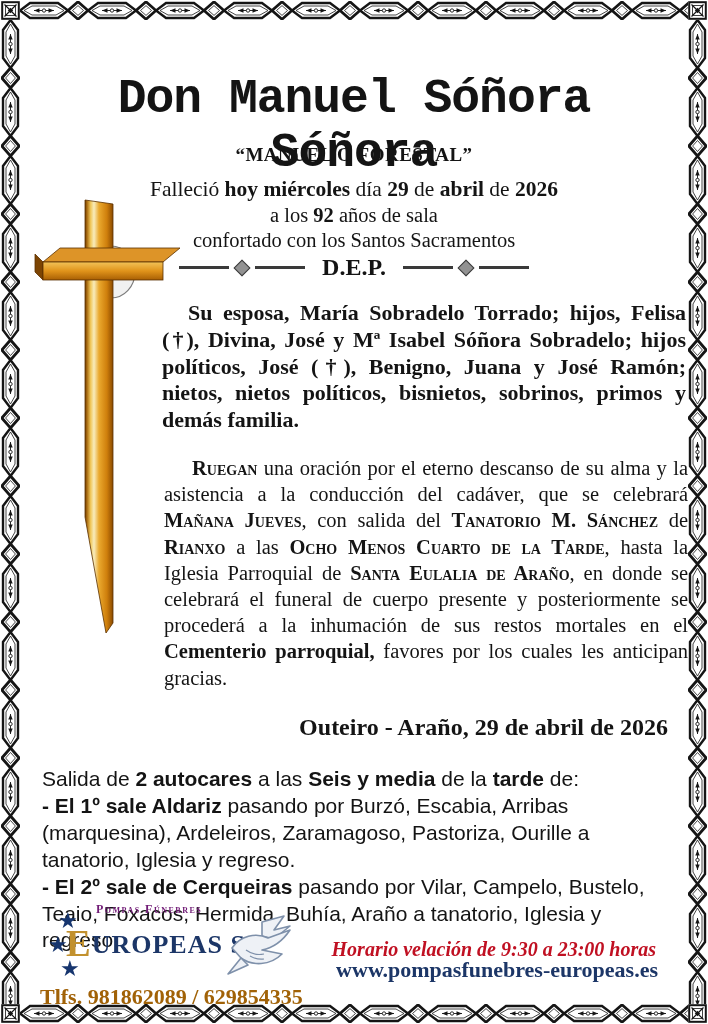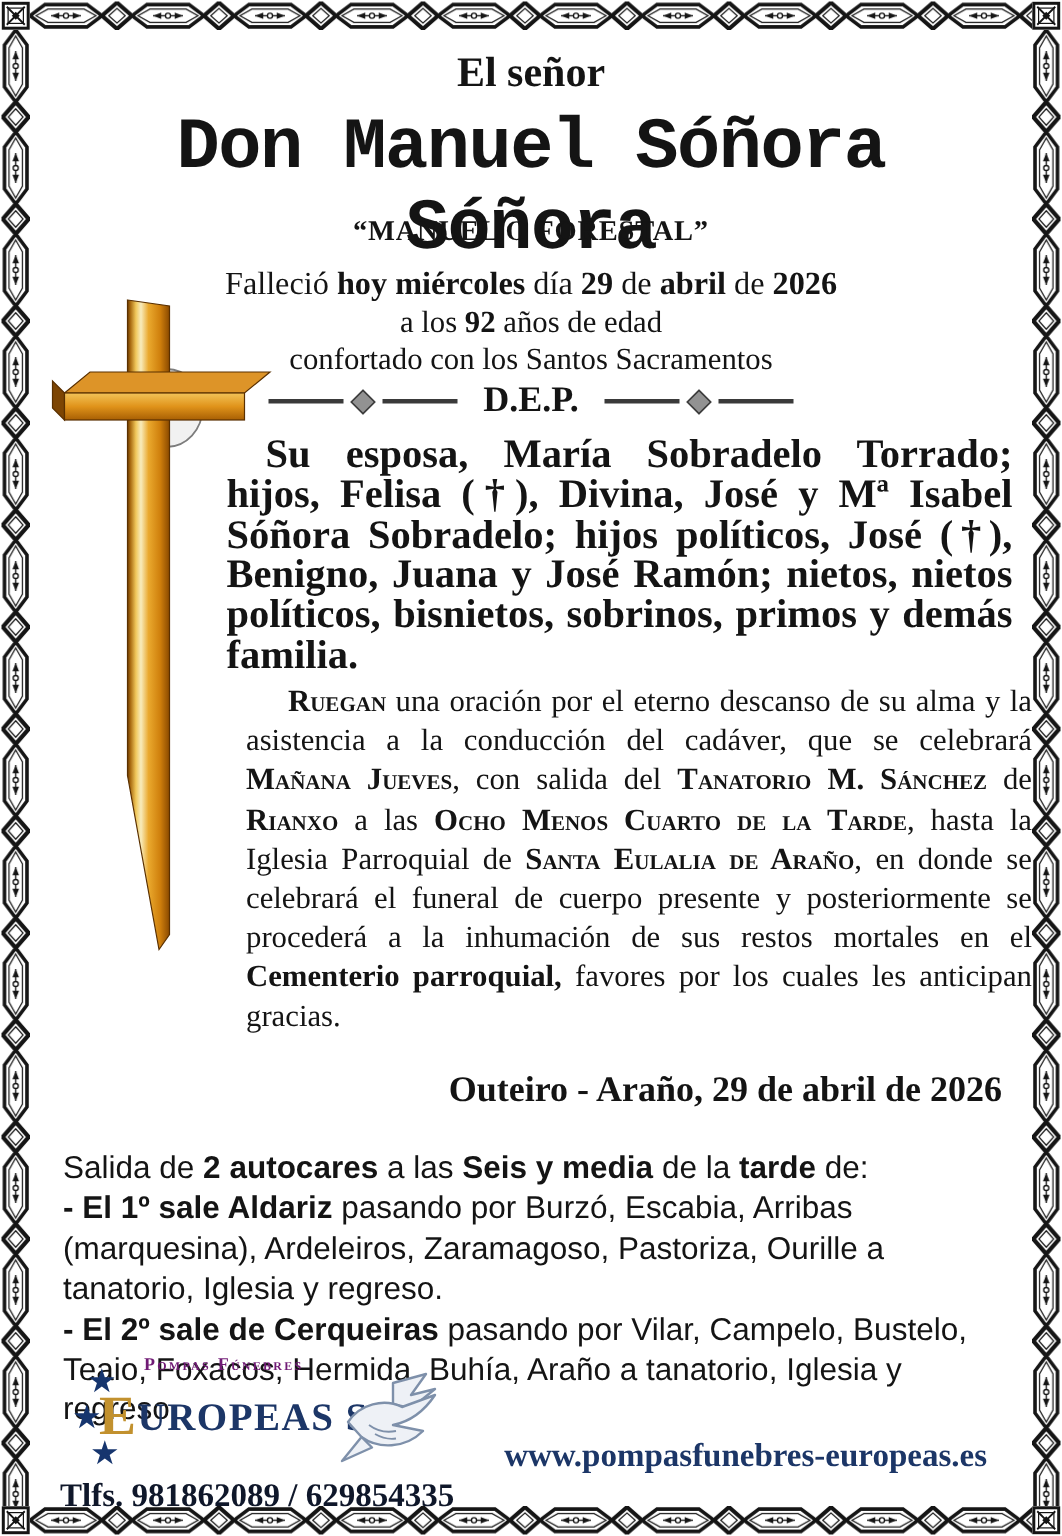--- a/index.html
+++ b/index.html
@@ -23,41 +23,41 @@
   .alias{top:144px;font-size:19px;font-weight:700;letter-spacing:.5px;}
   .died-line{top:177px;font-size:21.5px;}
   .age-line{top:204px;font-size:20.5px;}
   .comfort-line{top:229px;font-size:20.5px;}
   
   .dep-row{top:254px;left:40px;width:628px;display:flex;align-items:center;justify-content:center;gap:7px;}
   .orn-line{display:inline-block;width:50px;height:2.6px;background:#3a3a3a;}
   .orn-diamond{display:inline-block;width:10px;height:10px;background:#929292;border:1px solid #3a3a3a;transform:rotate(45deg);}
   .dep-text{font-size:24px;font-weight:700;padding:0 10px;}
   
-  .family{top:284px;left:146px;width:524px;margin:5px;font-size:27px;font-weight:700;
+  .family{top:284px;left:146px;width:524px;margin:16px;font-size:22px;font-weight:700;
           line-height:26.8px;text-align:justify;text-indent:26px;}
   .request{top:437px;left:146px;width:524px;margin:18px;font-size:20.5px;
            line-height:26.2px;text-align:justify;text-indent:28px;}
   
   .chapel{top:691px;right:40px;text-align:right;font-size:18px;}
   .place-date{top:714px;right:40px;font-size:24px;font-weight:700;}
   
   .buses{top:766px;left:42px;width:626px;font-family:"Liberation Sans","DejaVu Sans",sans-serif;
          font-size:21px;line-height:26.9px;}
   .buses p{margin:0;}
   
   .star{position:absolute;color:#16356e;font-size:22px;line-height:22px;}
   .star::before{content:"\2605";}
   .star1{left:58px;top:910px;} .star2{left:48px;top:934px;} .star3{left:60px;top:958px;}
   .brand-top{left:96px;top:902px;color:#701a75;font-size:12px;font-weight:700;
              font-variant:small-caps;letter-spacing:1.5px;}
   .brand-main{left:66px;top:930px;font-weight:700;color:#1c3667;font-size:26px;letter-spacing:1px;}
   .brand-main .gold-e{color:#c2912e;font-size:37px;line-height:26px;vertical-align:-3px;}
   .schedule{right:52px;top:938px;color:#c01022;font-size:20px;font-weight:700;font-style:italic;}
-  .phones{left:40px;top:984px;color:#0f172a;font-size:22px;font-weight:700;font-family:Liberation Serif, serif;}
+  .phones{left:40px;top:984px;color:#a16207;font-size:22px;font-weight:700;font-family:Liberation Serif, serif;}
   .website{right:50px;top:957px;color:#1c3667;font-size:22px;font-weight:700;}
   svg{display:block;}
 </style>
 </head>
 <body>
 
 <div class="page">
 
   <svg class="abs" style="left:0;top:0;" width="708" height="1024" viewBox="0 0 708 1024">
     <defs>
@@ -117,25 +117,24 @@
         <stop offset="1" stop-color="#a85f04"></stop>
       </linearGradient>
     </defs>
     <ellipse cx="81" cy="77" rx="24" ry="26" fill="#f1f1f1" stroke="#7d7d7d" stroke-width="1.2"></ellipse>
     <polygon points="55,5 83,9 83,428 76,438 55,322" fill="url(#barG)" stroke="#5a3000" stroke-width="0.8"></polygon>
     <polygon points="13,67 30,53 150,53 133,67" fill="#dd9428" stroke="#5a3000" stroke-width="0.8"></polygon>
     <polygon points="13,67 5,59 5,77 13,85" fill="#7d4503" stroke="#5a3000" stroke-width="0.8"></polygon>
     <rect x="13" y="67" width="120" height="18" fill="url(#faceG)" stroke="#5a3000" stroke-width="0.8"></rect>
   </svg>
 
-  <div class="abs ctr salutation">El señor</div>
   <h1 class="abs ctr deceased-name">Don Manuel Sóñora Sóñora</h1>
   <div class="abs ctr alias">“MANUEL O FORESTAL”</div>
   <div class="abs ctr died-line"><span>Falleció </span><span class="b">hoy miércoles</span><span> día </span><span class="b">29</span><span> de </span><span class="b">abril</span><span> de </span><span class="b">2026</span></div>
-  <div class="abs ctr age-line"><span>a los </span><span class="b">92</span><span> años de edad</span></div>
+  <div class="abs ctr age-line"><span>a los </span><span class="b">92</span><span> años de sala</span></div>
   <div class="abs ctr comfort-line">confortado con los Santos Sacramentos</div>
 
   <div class="abs dep-row">
     <span class="orn-line"></span>
     <span class="orn-diamond"></span>
     <span class="orn-line"></span>
     <span class="dep-text">D.E.P.</span>
     <span class="orn-line"></span>
     <span class="orn-diamond"></span>
     <span class="orn-line"></span>
@@ -160,16 +159,17 @@
 
   <svg class="abs" style="left:222px;top:912px;" width="74" height="74" viewBox="0 0 74 74">
     <g fill="#eef1f6" stroke="#7e90aa" stroke-width="1.6" stroke-linejoin="round">
       <path d="M40,10 L62,4 L52,18 L68,14 L52,27 L40,24 Z"></path>
       <path d="M10,36 C18,24 34,20 46,26 L68,18 C60,30 50,36 40,38 L60,42 C48,54 30,54 19,46 Z"></path>
       <path d="M19,46 L6,62 L26,53 Z"></path>
     </g>
     <path d="M24,38 q8,6 18,4 M28,44 q7,4 14,3" fill="none" stroke="#7e90aa" stroke-width="1.2"></path>
   </svg>
 
+  <div class="abs schedule">Horario velación de 9:30 a 23:00 horas</div>
   <div class="abs phones">Tlfs. 981862089 / 629854335</div>
   <div class="abs website">www.pompasfunebres-europeas.es</div>
 
 </div>
 
 </body></html>

